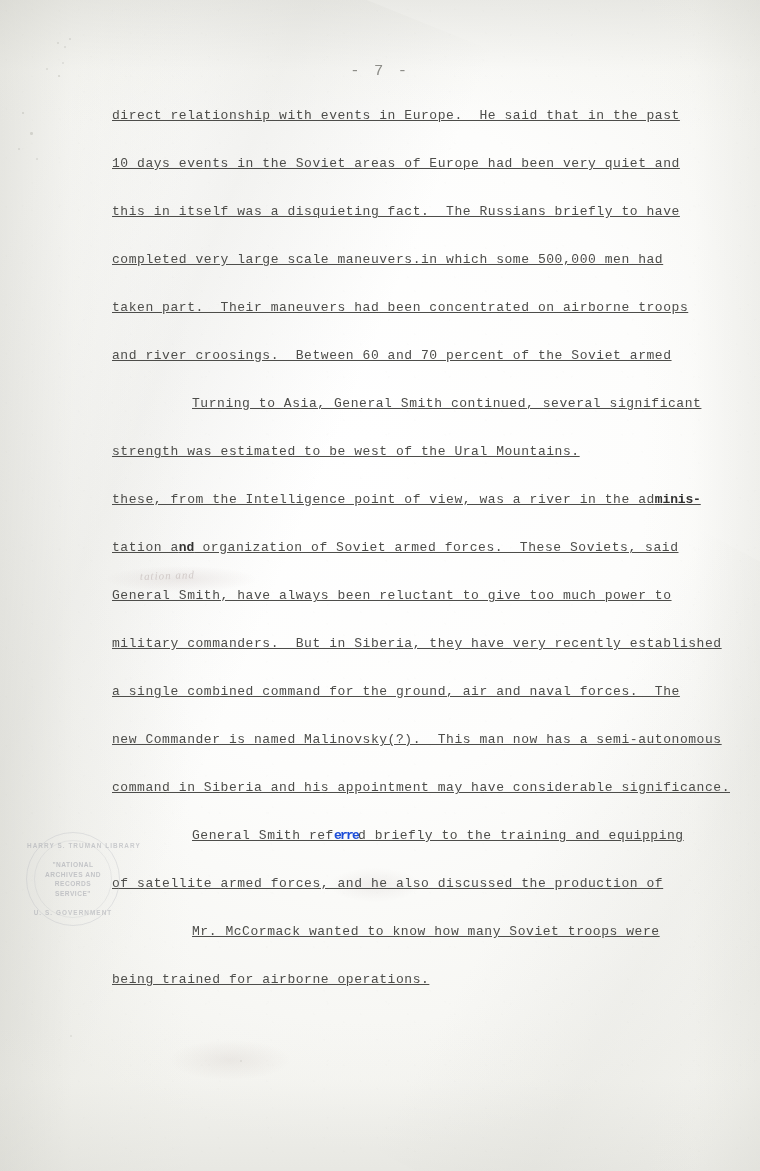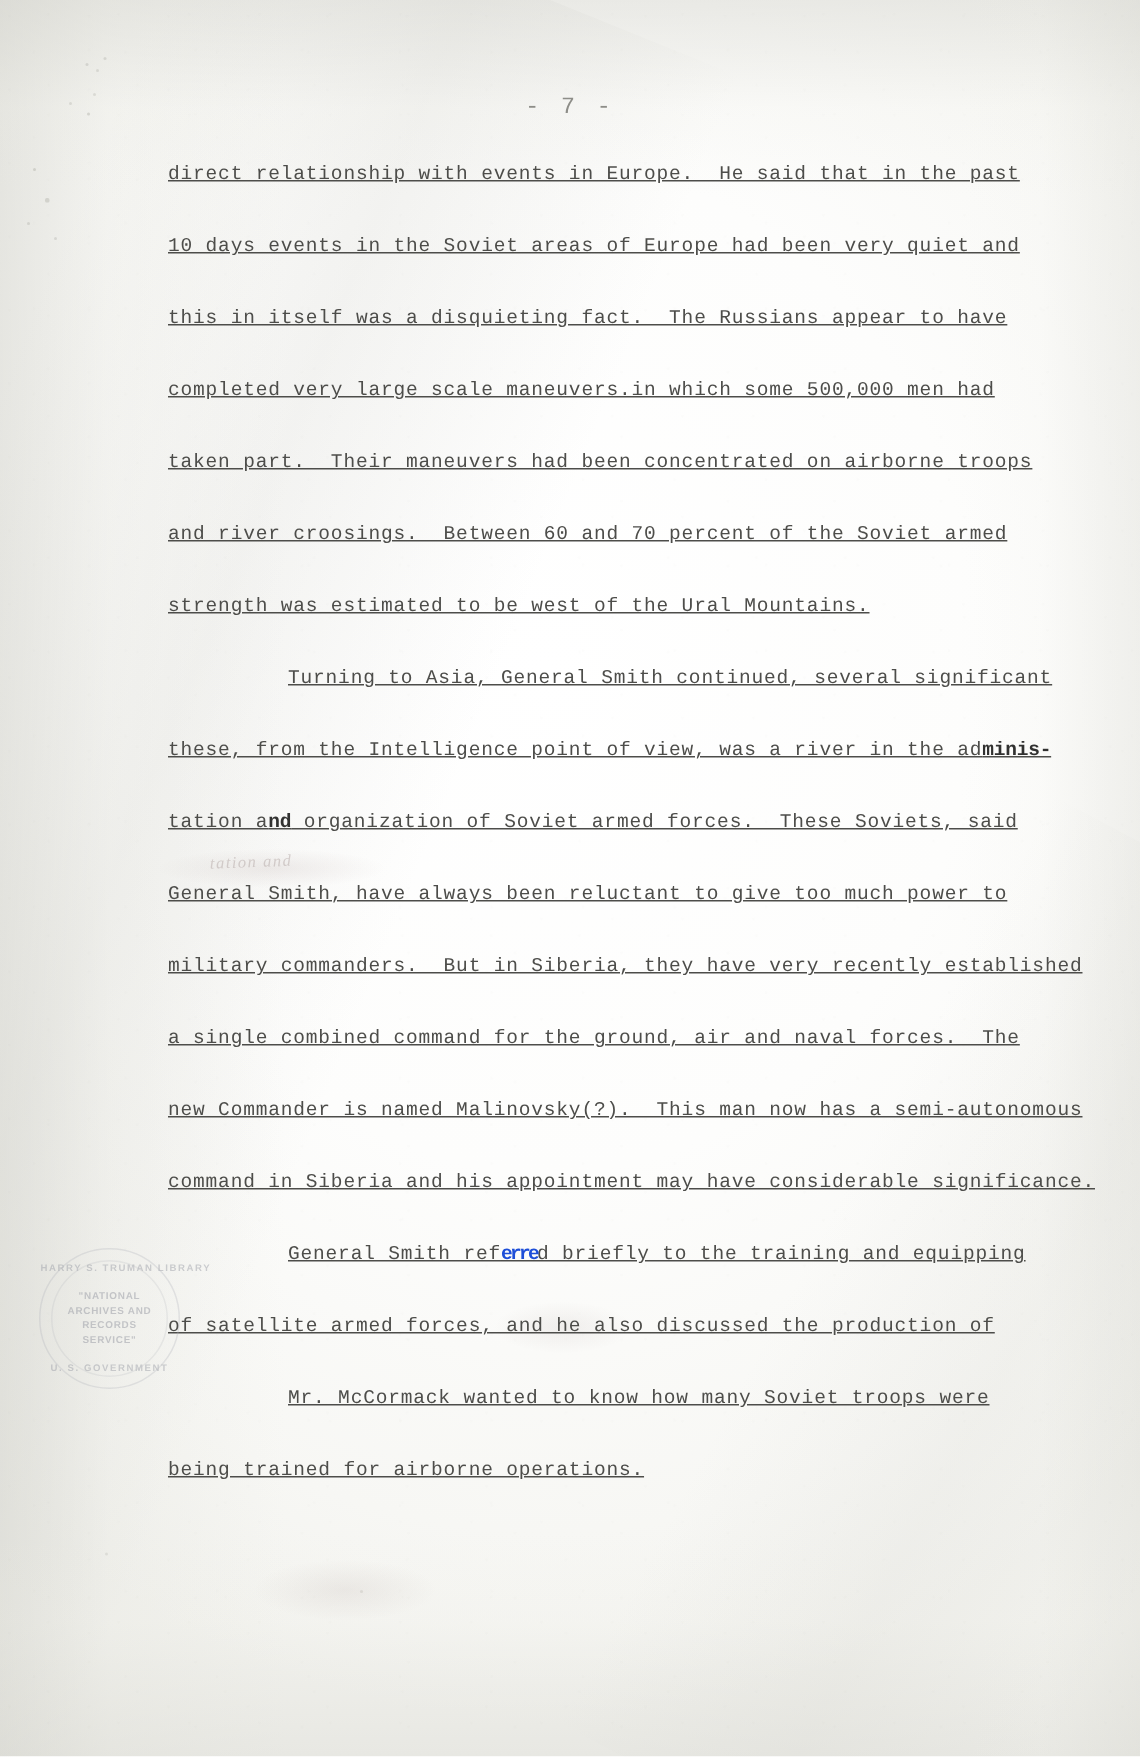--- a/index.html
+++ b/index.html
@@ -232,27 +232,27 @@
   <div class="smudge" style="left:106px; top:566px; width:150px; height:26px; background:radial-gradient(ellipse, rgba(190,176,174,0.22) 0%, rgba(255,255,255,0) 72%);"></div>
   <div class="smudge" style="left:170px; top:1040px; width:120px; height:40px; background:radial-gradient(ellipse, rgba(192,180,176,0.20) 0%, rgba(255,255,255,0) 72%);"></div>
   <div class="smudge" style="left:330px; top:868px; width:90px; height:34px; background:radial-gradient(ellipse, rgba(188,178,176,0.18) 0%, rgba(255,255,255,0) 72%);"></div>
 
   <div class="page-number">- 7 -</div>
 
   <div class="body-text">
 
     <div class="line ink-mid">direct relationship with events in Europe.  He said that in the past</div>
     <div class="line ink-mid">10 days events in the Soviet areas of Europe had been very quiet and</div>
-    <div class="line ink-mid">this in itself was a disquieting fact.  The Russians appear to have</div>
+    <div class="line ink-mid">this in itself was a disquieting fact.  The Russians briefly to have</div>
     <div class="line ink-mid">completed very large scale maneuvers.in which some 500,000 men had</div>
     <div class="line ink-mid">taken part.  Their maneuvers had been concentrated on airborne troops</div>
     <div class="line ink-mid">and river croosings.  Between 60 and 70 percent of the Soviet armed</div>
+    <div class="line indent ink-mid">Turning to Asia, General Smith continued, several significant</div>
+
     <div class="line ink-mid">strength was estimated to be west of the Ural Mountains.</div>
-
-    <div class="line indent ink-mid">Turning to Asia, General Smith continued, several significant</div>
 
     <div class="line ink-mid"><span>these, from the Intelligence point of view, was a river in the ad</span><span class="retype">minis-</span></div>
 
     <div class="line ink-mid"><span>tation a</span><span class="retype">nd</span><span> organization of Soviet armed forces.  These Soviets, said</span></div>
 
     <div class="line ink-mid">General Smith, have always been reluctant to give too much power to</div>
     <div class="line ink-mid">military commanders.  But in Siberia, they have very recently established</div>
     <div class="line ink-mid">a single combined command for the ground, air and naval forces.  The</div>
     <div class="line ink-mid">new Commander is named Malinovsky(?).  This man now has a semi-autonomous</div>
     <div class="line ink-mid">command in Siberia and his appointment may have considerable significance.</div>

